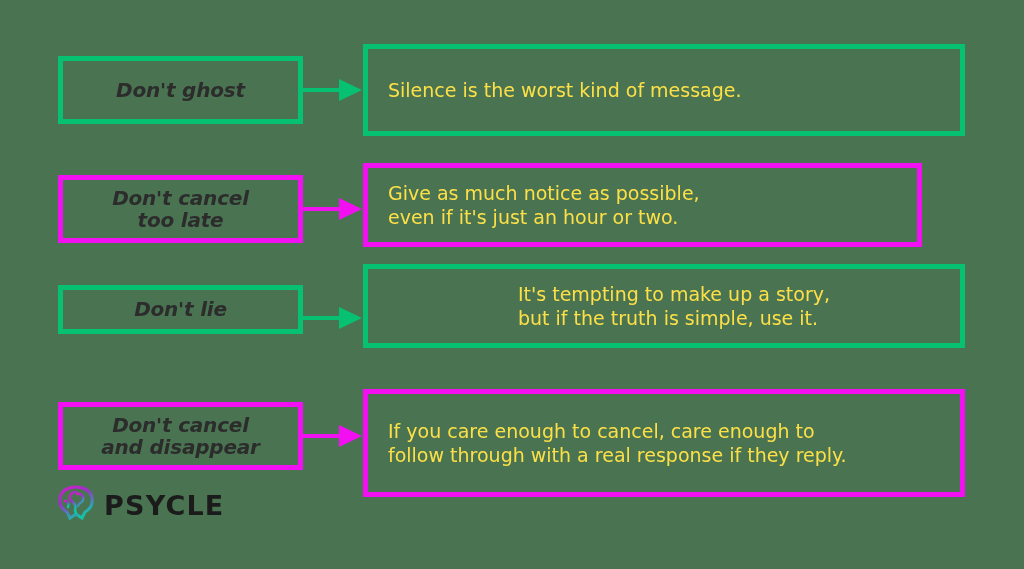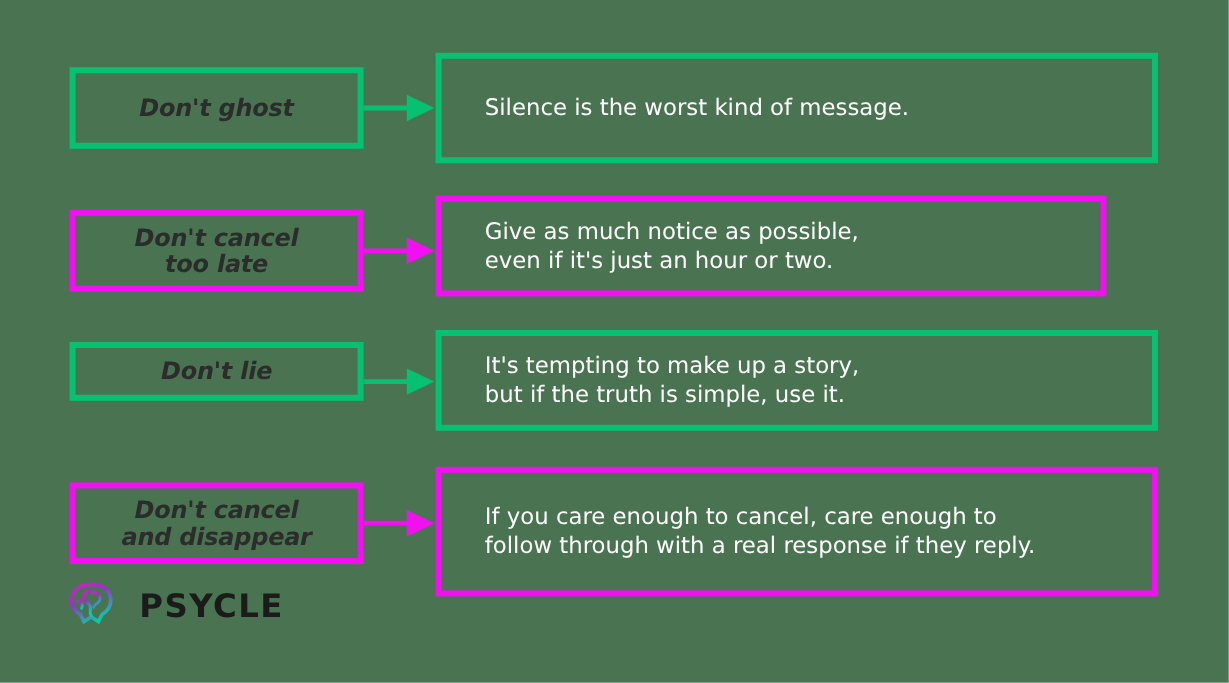--- a/index.html
+++ b/index.html
@@ -51,43 +51,43 @@
   .detail-box {
     position: absolute;
     box-sizing: border-box;
     border-style: solid;
     display: flex;
     align-items: center;
   }
 
   .detail-text {
     font-family: "DejaVu Sans", "Liberation Sans", sans-serif;
-    color: #ffffff;
+    color: #fde047;
     font-size: 19px;
     line-height: 1.28;
-    padding-left: 36px;
+    padding-left: 20px;
     white-space: pre-line;
     font-weight: normal;
   }
 
   
   .arrow {
     position: absolute;
     display: block;
   }
   .arrow svg { display: block; }
 
   
   #logo {
     position: absolute;
     left: 56px;
     top: 484px;
     display: flex;
     align-items: center;
-    gap: 20px;
+    gap: 8px;
   }
   #logo-mark { display: block; }
   #logo-word {
     font-family: "DejaVu Sans", "Liberation Sans", sans-serif;
     font-size: 27px;
     font-weight: bold;
     letter-spacing: 1.2px;
     color: #1b1b1b;
     line-height: 1;
   }
@@ -132,21 +132,21 @@
   <div class="row">
     <div class="label-box" style="left: 58px; top: 285px; width: 245px; height: 49px; border-color: rgb(7, 193, 114); border-width: 5px;">
       <span class="label-text">Don't lie</span>
     </div>
     <div class="arrow" style="left: 303px; top: 306px; width: 60px;">
       <svg width="60" height="24" viewBox="0 0 60 24">
         <line x1="0" y1="12" x2="40" y2="12" stroke="#07c172" stroke-width="4"></line>
         <polygon points="36,1 59,12 36,23" fill="#07c172"></polygon>
       </svg>
     </div>
-    <div class="detail-box" style="left: 363px; top: 275px; width: 602px; height: 84px; border-color: rgb(7, 193, 114); border-width: 5px;">
+    <div class="detail-box" style="left: 363px; top: 264px; width: 602px; height: 84px; border-color: rgb(7, 193, 114); border-width: 5px; justify-content: center;">
       <span class="detail-text">It's tempting to make up a story,
 but if the truth is simple, use it.</span>
     </div>
   </div>
 
   <div class="row">
     <div class="label-box" style="left: 58px; top: 402px; width: 245px; height: 68px; border-color: rgb(242, 15, 242); border-width: 5px;">
       <span class="label-text">Don't cancel
 and disappear</span>
     </div>

